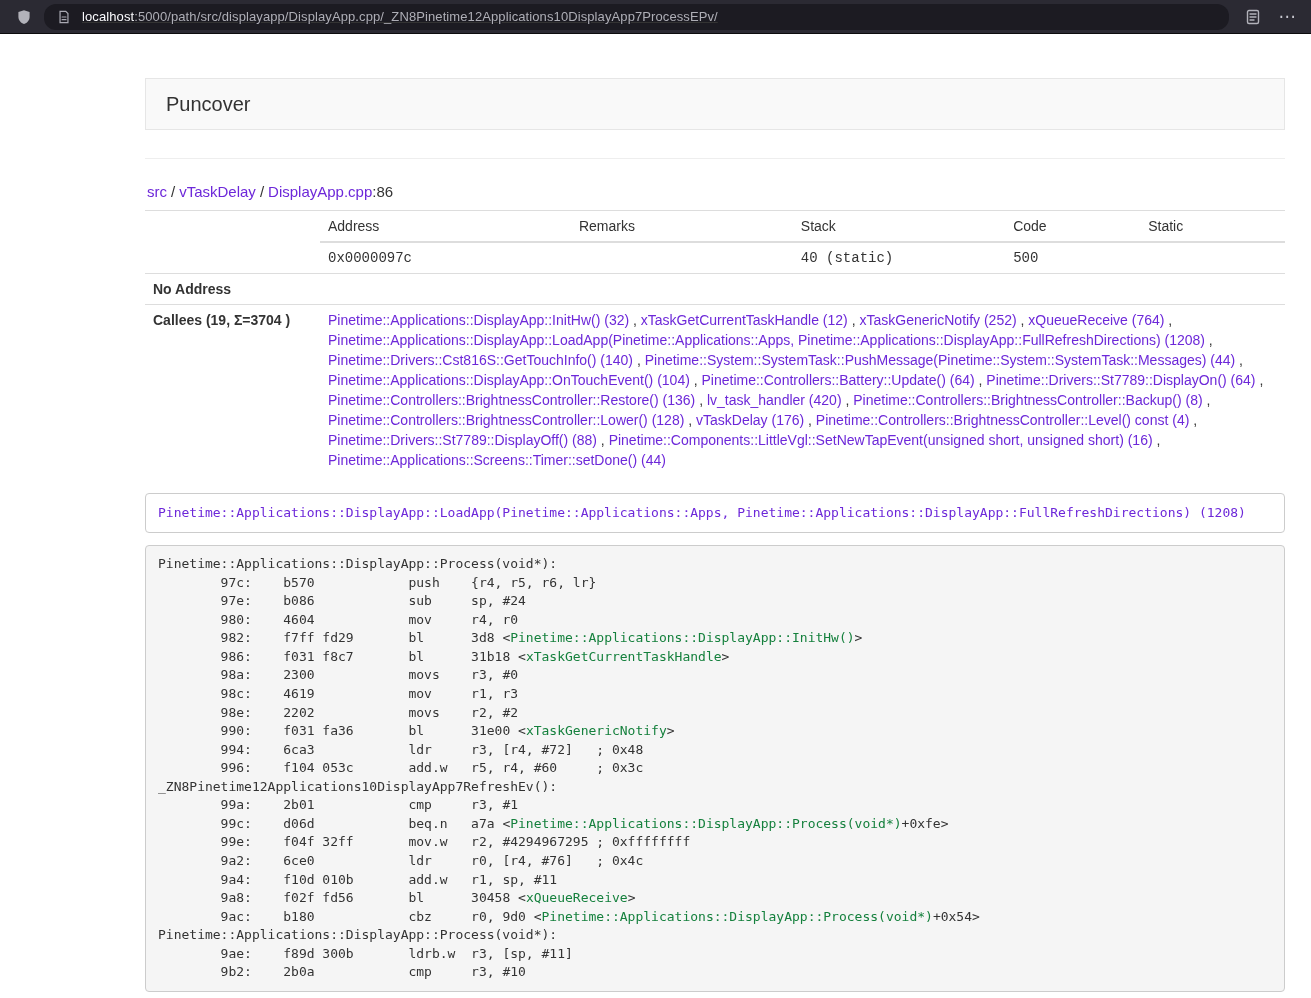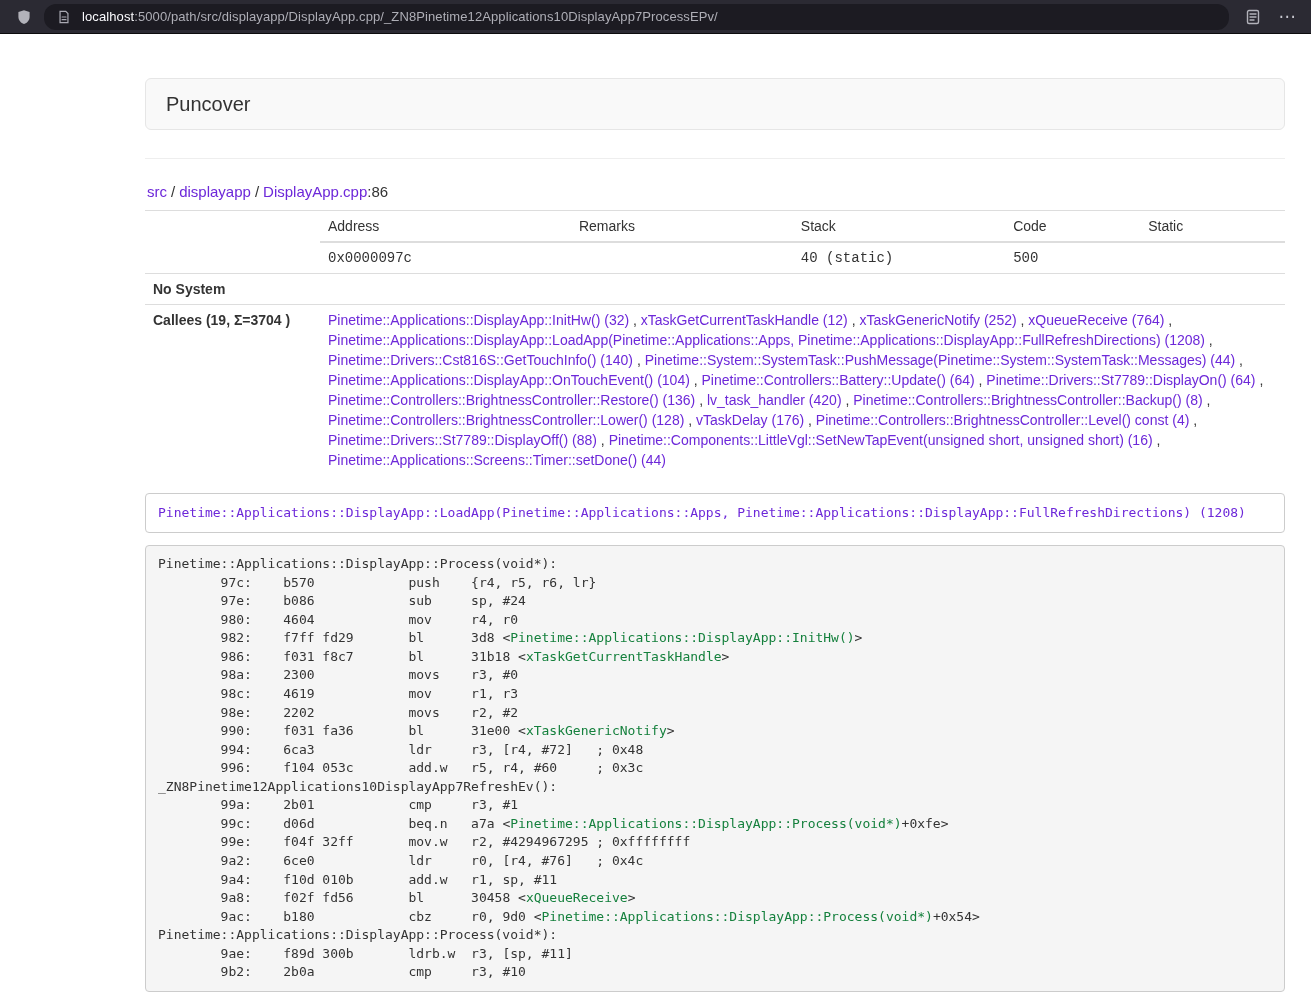--- a/index.html
+++ b/index.html
@@ -13,32 +13,32 @@
 
   
   .toolbar {
     height:34px; background:#2b2a33; border-bottom:1px solid #0c0c0d;
     display:flex; align-items:center; padding:0 12px;
   }
   .tb-icon { display:inline-flex; align-items:center; justify-content:center; width:24px; height:24px; flex:0 0 auto; }
   .urlbar {
     flex:1 1 auto; height:26px; margin:0 12px 0 8px; background:#1c1b22;
     border-radius:12px; display:flex; align-items:center; padding:0 8px;
-    overflow:hidden; white-space:nowrap;
+    overflow:hidden; white-space:nowrap;text-decoration:underline;
   }
   .url-text { font-size:13px; margin-left:6px; letter-spacing:0.1px; }
   .url-host { color:#fbfbfe; }
   .url-rest { color:#aeaeb6; }
   .dots { color:#c9c9d1; font-size:17px; line-height:17px; margin-left:10px; font-family:"DejaVu Sans", sans-serif; }
 
   
   .container { width:1140px; margin:44px 0 0 145px; }
 
   .title-panel {
-    background:#f9f9f9; border:1px solid #e6e6e6; border-radius:6px;
+    background:#f9f9f9; border:1px solid #e6e6e6; border-radius:0;
     padding:12px 20px;
   }
   .app-title { font-size:20px; font-weight:500; color:#333; line-height:26px; }
 
   hr.divider { border:0; border-top:1px solid #eee; margin:28px 0 24px 0; }
 
   .breadcrumb { font-size:15px; margin:0 0 10px 2px; color:#333; }
   .bc-sep { margin:0 4px; color:#333; }
   .bc-suffix { color:#333; }
 
@@ -108,21 +108,21 @@
 
 <div class="container">
 
   <div class="title-panel">
     <span class="app-title">Puncover</span>
   </div>
 
   <hr class="divider">
 
   <div class="breadcrumb">
-    <a href="#">src</a><span class="bc-sep">/</span><a href="#">displayapp</a><span class="bc-sep">/</span><a href="#">DisplayApp.cpp</a><span class="bc-suffix">:86</span>
+    <a href="#">src</a><span class="bc-sep">/</span><a href="#">vTaskDelay</a><span class="bc-sep">/</span><a href="#">DisplayApp.cpp</a><span class="bc-suffix">:86</span>
   </div>
 
   <table class="main-table">
     <tbody>
       <tr>
         <th class="row-label"></th>
         <td class="nested-cell">
           <table class="inner-table">
             <thead>
               <tr>
@@ -139,21 +139,21 @@
                 <td></td>
                 <td>40 (static)</td>
                 <td>500</td>
                 <td></td>
               </tr>
             </tbody>
           </table>
         </td>
       </tr>
       <tr>
-        <th class="row-label">No System</th>
+        <th class="row-label">No Address</th>
         <td></td>
       </tr>
       <tr>
         <th class="row-label">Callees (19, Σ=3704 )</th>
         <td class="callees-cell"><a href="#">Pinetime::Applications::DisplayApp::InitHw() (32)</a> , <a href="#">xTaskGetCurrentTaskHandle (12)</a> , <a href="#">xTaskGenericNotify (252)</a> , <a href="#">xQueueReceive (764)</a> , <a href="#">Pinetime::Applications::DisplayApp::LoadApp(Pinetime::Applications::Apps, Pinetime::Applications::DisplayApp::FullRefreshDirections) (1208)</a> , <a href="#">Pinetime::Drivers::Cst816S::GetTouchInfo() (140)</a> , <a href="#">Pinetime::System::SystemTask::PushMessage(Pinetime::System::SystemTask::Messages) (44)</a> , <a href="#">Pinetime::Applications::DisplayApp::OnTouchEvent() (104)</a> , <a href="#">Pinetime::Controllers::Battery::Update() (64)</a> , <a href="#">Pinetime::Drivers::St7789::DisplayOn() (64)</a> , <a href="#">Pinetime::Controllers::BrightnessController::Restore() (136)</a> , <a href="#">lv_task_handler (420)</a> , <a href="#">Pinetime::Controllers::BrightnessController::Backup() (8)</a> , <a href="#">Pinetime::Controllers::BrightnessController::Lower() (128)</a> , <a href="#">vTaskDelay (176)</a> , <a href="#">Pinetime::Controllers::BrightnessController::Level() const (4)</a> , <a href="#">Pinetime::Drivers::St7789::DisplayOff() (88)</a> , <a href="#">Pinetime::Components::LittleVgl::SetNewTapEvent(unsigned short, unsigned short) (16)</a> , <a href="#">Pinetime::Applications::Screens::Timer::setDone() (44)</a></td>
       </tr>
     </tbody>
   </table>
 
   <div class="symbol-panel">

